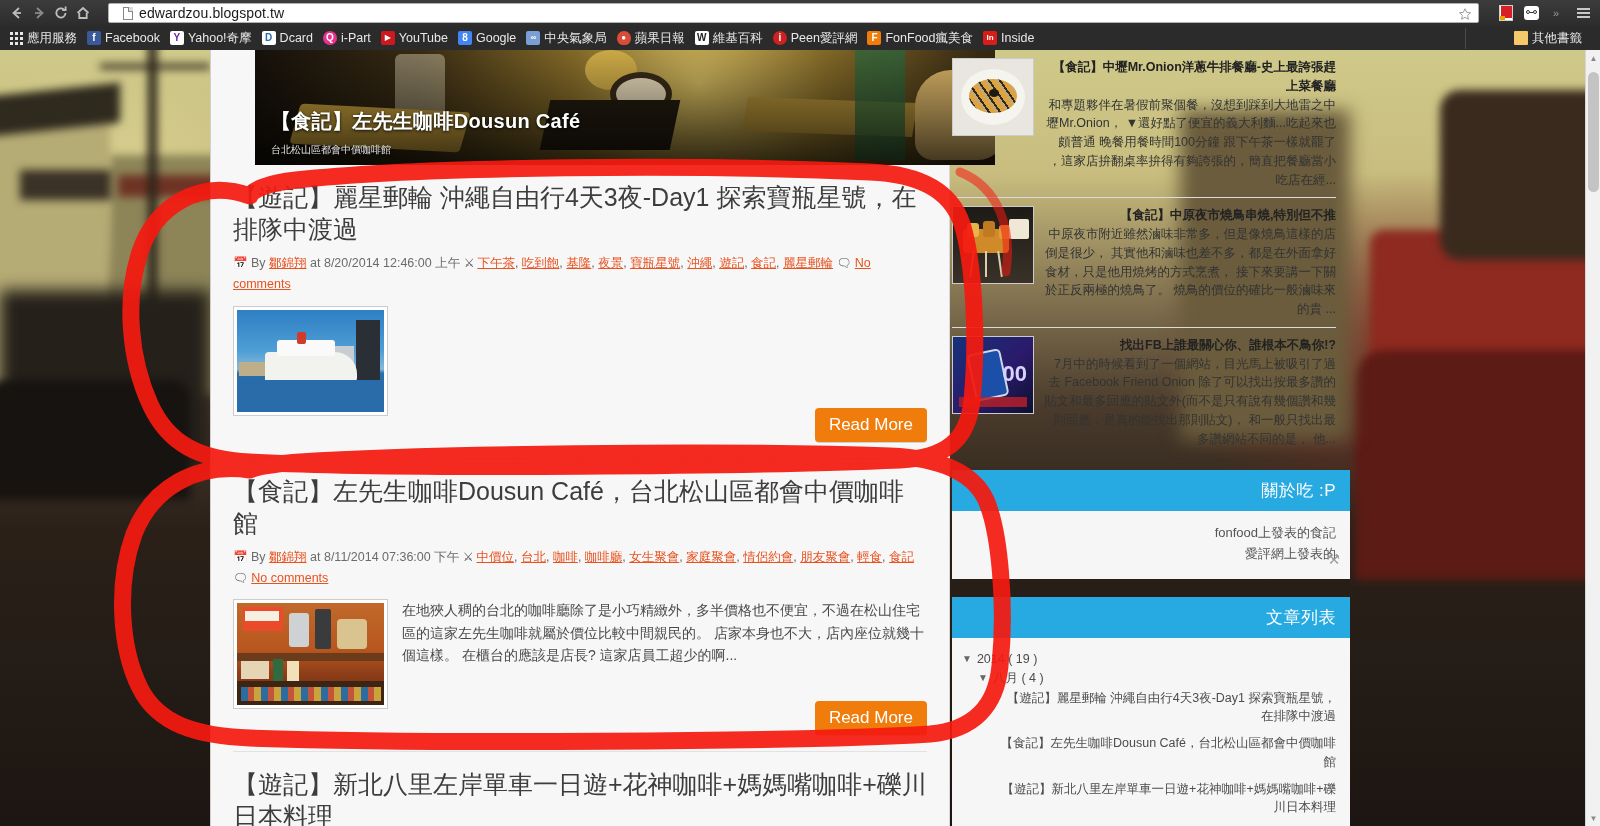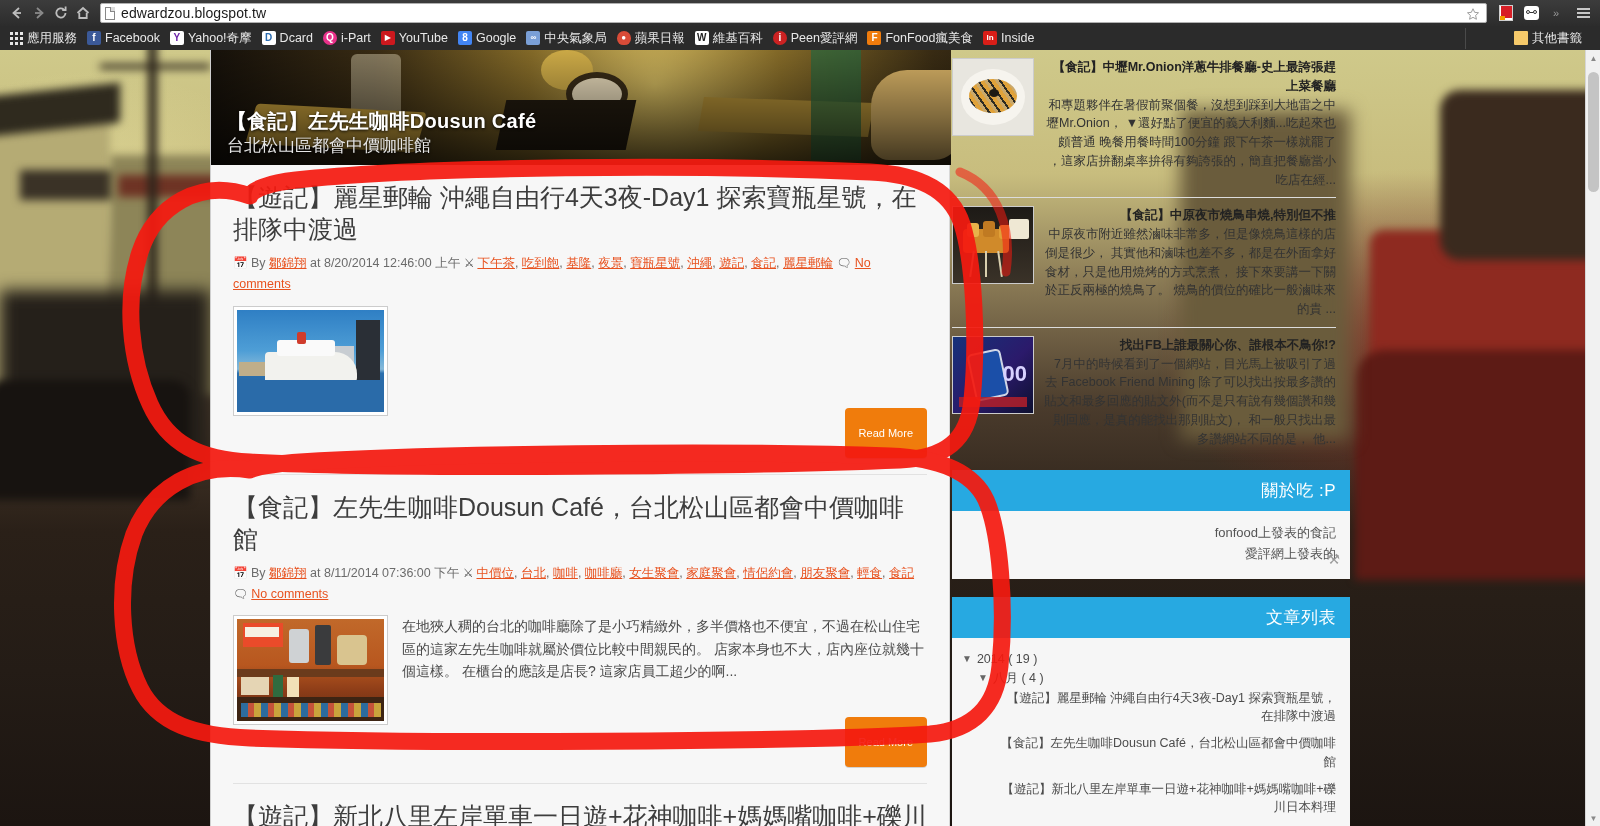--- a/index.html
+++ b/index.html
@@ -35,22 +35,22 @@
     position:absolute; left:0; top:0; width:1600px; height:26px;
     background:linear-gradient(180deg,#3c3c3c,#2c2c2c);
     display:flex; align-items:center; padding:0 6px;
   }
   .navbtn {
     width:22px; height:22px; display:flex; align-items:center; justify-content:center;
     color:#9a9a9a; font-size:15px; line-height:1;
   }
   .navbtn.home svg { display:block; }
   #omnibox {
-    flex:1; height:20px; margin:0 6px; background:#fff; border:1px solid #b0b0b0;
-    border-radius:2px; display:flex; align-items:center; padding:0 4px;
+    flex:1; height:20px; margin:0 14px; background:#fff; border:1px solid #b0b0b0;
+    border-radius:2px; display:flex; align-items:center; padding:0 14px;
     font-size:13px; color:#111; position:relative;
   }
   #omnibox .pageicon {
     width:10px; height:13px; border:1px solid #888; background:#fff;
     margin-right:6px; position:relative; flex:none;
   }
   #omnibox .pageicon:after {
     content:""; position:absolute; right:-1px; top:-1px; width:4px; height:4px;
     background:#ddd; border-left:1px solid #888; border-bottom:1px solid #888;
   }
@@ -80,31 +80,32 @@
   }
   #content-col {
     position:absolute; left:0; top:0; width:740px; height:776px;
     background:#f7f7f7; border-left:1px solid #cfcfcf; border-right:1px solid #d8d8d8;
   }
   #header-banner {
     position:relative; height:115px; width:740px; overflow:hidden;
     background:
       radial-gradient(circle at 60% 30%, #d9bf63 0%, #8a6f2a 28%, #3b2d14 62%, #15100a 100%),
       #1a150d;
+    margin-left: 44px;
   }
   #header-banner .bshape { position:absolute; }
   #header-banner .overlay {
     position:absolute; inset:0; background:linear-gradient(180deg,rgba(0,0,0,.05) 0%,rgba(0,0,0,.45) 62%,rgba(0,0,0,.72) 100%);
   }
   #blog-title {
     position:absolute; left:16px; bottom:30px; color:#fff; font-size:20px; font-weight:bold;
     text-shadow:0 1px 3px rgba(0,0,0,.9); letter-spacing:.3px;
   }
   #blog-subtitle {
-    position:absolute; left:16px; bottom:8px; color:#e6e6e6; font-size:17px;
+    position:absolute; left:16px; bottom:8px; color:#e6e6e6; font-size:10px;
     text-shadow:0 1px 3px rgba(0,0,0,.9);
   }
 
   .post { padding:16px 22px 0 22px; }
   .post-title {
     font-size:25px; line-height:1.28; color:#3d3d3d; font-weight:normal; letter-spacing:0;
   }
   .post-meta {
     margin-top:8px; font-size:12.5px; color:#6b6b6b; line-height:1.7;
   }
@@ -112,21 +113,21 @@
   .post-meta .mi { color:#555; font-size:12px; margin-right:3px; }
   .post-body { display:flex; gap:14px; margin-top:10px; }
   .thumb {
     width:155px; height:110px; flex:none; border:1px solid #cccccc; padding:3px; background:#fff;
     overflow:hidden; position:relative;
   }
   .thumb .inner { position:absolute; inset:3px; overflow:hidden; }
   .summary { font-size:14px; line-height:1.62; color:#4a4a4a; flex:1; }
   .readmore-row { display:flex; justify-content:flex-end; margin-top:-8px; }
   .readmore {
-    background:#f07c0c; color:#fff; font-size:11px; padding:19px 14px; border-radius:4px;
+    background:#f07c0c; color:#fff; font-size:17px; padding:7px 14px; border-radius:4px;
     display:inline-block; box-shadow:0 1px 0 rgba(0,0,0,.15);
   }
   .divider { height:1px; background:#e2e2e2; margin:16px 0 0 0; }
 
   
   #sidebar {
     position:absolute; left:742px; top:0; width:398px; height:776px;
     overflow:hidden;
     text-align:right;
   }
@@ -440,21 +441,21 @@
 
     <div class="side-entry">
       <div class="side-thumb">
         <div style="position:absolute;inset:0;background:linear-gradient(135deg,#16327a,#2b1a6b 55%,#0d1030);"></div>
         <div style="position:absolute;left:18px;top:14px;width:34px;height:48px;background:#1b4fa8;border-radius:5px;border:2px solid #cfd6e6;transform:rotate(-12deg);"></div>
         <div style="position:absolute;left:44px;top:24px;width:30px;height:30px;color:#d8d2ff;font-size:22px;font-weight:bold;">00</div>
         <div style="position:absolute;left:6px;bottom:6px;width:68px;height:10px;background:#b4202a;opacity:.85;"></div>
       </div>
       <div class="side-text">
         <span class="st">找出FB上誰最關心你、誰根本不鳥你!?</span>
-        <span>7月中的時候看到了一個網站，目光馬上被吸引了過去 Facebook Friend Mining 除了可以找出按最多讚的貼文和最多回應的貼文外(而不是只有說有幾個讚和幾則回應，是真的能找出那則貼文)， 和一般只找出最多讚網站不同的是， 他...</span>
+        <span>7月中的時候看到了一個網站，目光馬上被吸引了過去 Facebook Friend Onion 除了可以找出按最多讚的貼文和最多回應的貼文外(而不是只有說有幾個讚和幾則回應，是真的能找出那則貼文)， 和一般只找出最多讚網站不同的是， 他...</span>
       </div>
     </div>
 
     <div class="widget" style="margin-top:14px;">
       <div class="widget-head">關於吃 :P</div>
       <div class="widget-body">
         <div>fonfood上發表的食記</div>
         <div>愛評網上發表的</div>
         <span class="tool-icon">⚒</span>
       </div>

